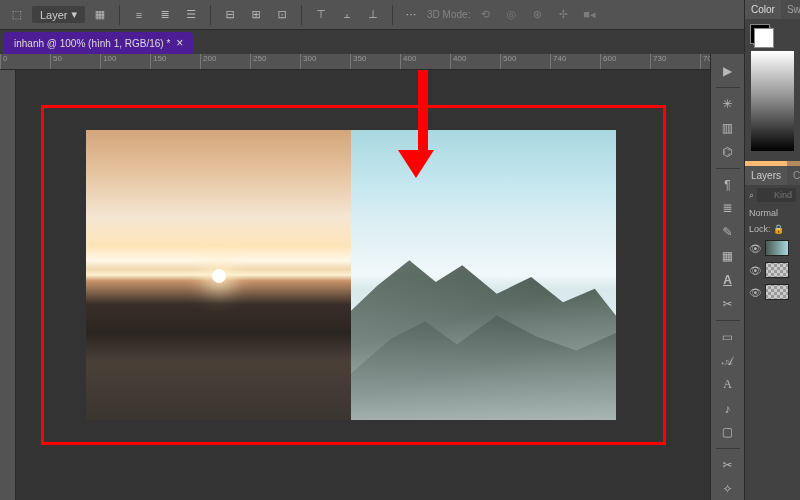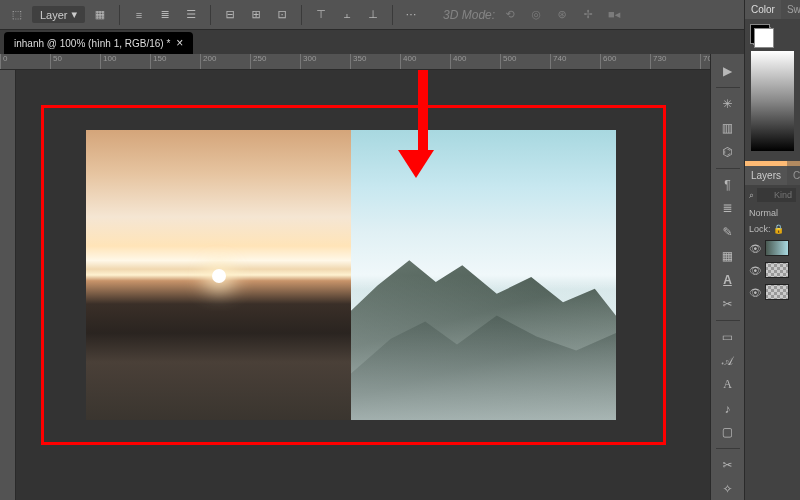--- a/index.html
+++ b/index.html
@@ -6,21 +6,21 @@
 body { background: #535353; width: 800px; height: 500px; overflow: hidden; position: relative; color: #ccc; font-size: 11px; }
 
 .toolbar { height: 30px; background: #535353; border-bottom: 1px solid #2a2a2a; display: flex; align-items: center; padding: 0 6px; gap: 4px; }
 .tbtn { width: 22px; height: 22px; display: flex; align-items: center; justify-content: center; color: #b8b8b8; border-radius: 2px; }
 .sel { background: #404040; padding: 2px 8px; border-radius: 2px; display: flex; align-items: center; gap: 4px; font-size: 11px; }
 .divider { width: 1px; height: 20px; background: #3a3a3a; margin: 0 4px; }
 .dots { letter-spacing: 2px; }
 .disabled { opacity: 0.4; }
 
 .tabbar { height: 24px; background: #3a3a3a; display: flex; align-items: flex-end; }
-.tab { background: #000000; padding: 4px 10px; font-size: 10px; color: #ddd; display: flex; align-items: center; gap: 6px; border-top-left-radius: 4px; border-top-right-radius: 4px; margin-left: 4px; }
+.tab { background: #4c1d95; padding: 4px 10px; font-size: 10px; color: #ddd; display: flex; align-items: center; gap: 6px; border-top-left-radius: 4px; border-top-right-radius: 4px; margin-left: 4px; }
 .tab .x { font-size: 12px; cursor: pointer; }
 
 .ruler-h { position: absolute; top: 54px; left: 0; right: 90px; height: 16px; background: #535353; border-bottom: 1px solid #2a2a2a; display: flex; overflow: hidden; font-size: 8px; color: #999; }
 .ruler-h .tick { position: relative; width: 50px; border-left: 1px solid #777; padding-left: 2px; flex-shrink: 0; }
 .ruler-v { position: absolute; top: 70px; left: 0; width: 16px; bottom: 0; background: #535353; border-right: 1px solid #2a2a2a; }
 
 .canvas-area { position: absolute; top: 70px; left: 16px; right: 90px; bottom: 0; background: #333; }
 .red-box { position: absolute; top: 35px; left: 25px; width: 625px; height: 340px; border: 3px solid #ff0000; }
 .artboard { position: absolute; top: 60px; left: 70px; width: 530px; height: 290px; background: #2a2a2a; display: flex; }
 .img-half { width: 50%; height: 100%; position: relative; overflow: hidden; }
@@ -72,21 +72,21 @@
   <div class="divider"></div>
   <span class="tbtn">⊟</span>
   <span class="tbtn">⊞</span>
   <span class="tbtn">⊡</span>
   <div class="divider"></div>
   <span class="tbtn">⊤</span>
   <span class="tbtn">⫠</span>
   <span class="tbtn">⊥</span>
   <div class="divider"></div>
   <span class="tbtn dots">⋯</span>
-  <span class="disabled" style="margin-left:16px;font-size:12px;font-style:italic;">3D Mode:</span>
+  <span class="disabled" style="margin-left:0;font-size:10px;">3D Mode:</span>
   <span class="tbtn disabled">⟲</span>
   <span class="tbtn disabled">◎</span>
   <span class="tbtn disabled">⊛</span>
   <span class="tbtn disabled">✢</span>
   <span class="tbtn disabled">■◂</span>
 </div>
 
 <div class="tabbar">
   <div class="tab">
     <span>inhanh @ 100% (hình 1, RGB/16) *</span>

